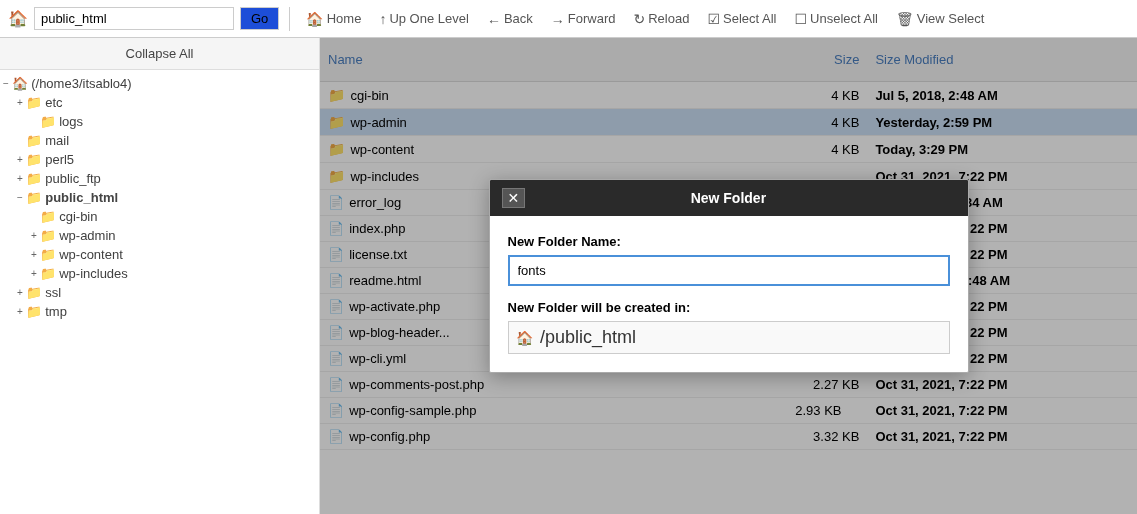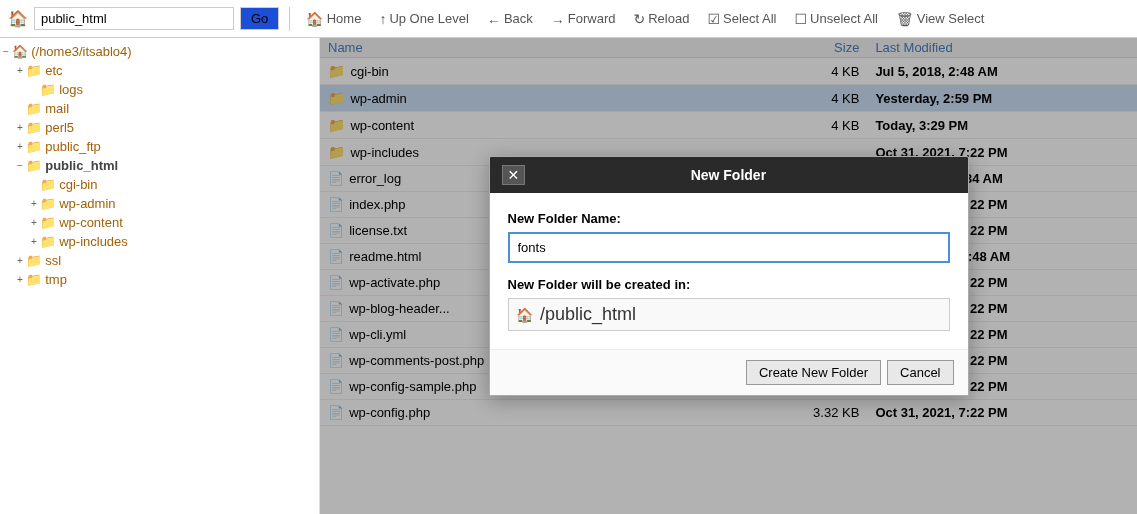--- a/index.html
+++ b/index.html
@@ -34,28 +34,28 @@
     }
     .collapse-all-btn {
       background: #f5f5f5; border: none; border-bottom: 1px solid #ddd;
       padding: 8px; text-align: center; cursor: pointer; width: 100%; font-size: 13px; color: #444;
     }
     .tree { padding: 4px 0; }
     .tree-item { display: flex; align-items: center; padding: 2px 0; cursor: pointer; white-space: nowrap; }
     .tree-indent { display: inline-block; }
     .tree-toggle { display: inline-block; width: 12px; text-align: center; color: #666; font-size: 10px; }
     .tree-folder-icon { color: #e6a817; margin-right: 3px; font-size: 13px; }
-    .tree-label { color: #a16207; font-size: 13px; }
+    .tree-label { color: #404040; font-size: 13px; }
     .tree-label.bold { font-weight: bold; color: #444; }
 
     
     .file-list { flex: 1; overflow-y: auto; background: #fff; position: relative; }
     .file-table { width: 100%; border-collapse: collapse; }
     .file-table th {
-      background: #f5f5f5; border-bottom: 1px solid #ddd; padding: 2px 8px;
+      background: #f5f5f5; border-bottom: 1px solid #ddd; padding: 14px 8px;
       text-align: left; color: #4a7fc1; font-weight: normal; position: sticky; top: 0;
     }
     .file-table th.right { text-align: right; }
     .file-table td { padding: 5px 8px; border-bottom: 1px solid #eee; vertical-align: middle; }
     .file-table tr.selected td { background: #cce0f5; }
     .col-name { width: 55%; }
     .col-size { width: 12%; text-align: right; }
     .col-modified { width: 33%; font-weight: bold; }
     .row-icon { display: inline-flex; align-items: center; gap: 5px; }
     .folder-icon { color: #e6a817; font-size: 14px; }
@@ -138,20 +138,21 @@
     </button>
   <button class="toolbar-btn">
       <span class="icon">🗑</span> 
       <span>View Select</span>
     </button>
 </div>
 
 <div class="main-area">
 
   <div class="sidebar">
+    <button class="collapse-all-btn">Collapse All</button>
     <div class="tree" id="tree-container">
         <div class="tree-item">
     <span class="tree-indent" style="width:0px;display:inline-block"></span>
     <span class="tree-toggle">−</span>
     <span class="tree-folder-icon">🏠</span>
     <span class="tree-label ">(/home3/itsablo4)</span>
   </div>
         <div class="tree-item">
     <span class="tree-indent" style="width:14px;display:inline-block"></span>
     <span class="tree-toggle">+</span>
@@ -226,21 +227,21 @@
   </div>
       </div>
   </div>
 
   <div class="file-list">
     <table class="file-table">
       <thead>
         <tr>
           <th class="col-name">Name</th>
           <th class="col-size right">Size</th>
-          <th class="col-modified">Last Modified</th>
+          <th class="col-modified">Size Modified</th>
         </tr>
       </thead>
       <tbody id="file-tbody">
           <tr>
     <td class="col-name"><span class="row-icon">
                 <span class="folder-icon">📁</span>
                 <span>cgi-bin</span>
               </span></td>
     <td class="col-size" style="text-align:right">4 KB</td>
     <td class="col-modified">Jul 5, 2018, 2:48 AM</td>
@@ -361,21 +362,17 @@
         </div>
         <div class="modal-body">
           <div class="modal-label">New Folder Name:</div>
           <input class="modal-input" type="text" value="fonts" style="">
           <div class="modal-label">New Folder will be created in:</div>
           <div class="modal-path-row">
             <span class="modal-path-home">🏠</span>
             <span class="modal-path-text">/public_html</span>
           </div>
         </div>
-        <div class="modal-footer">
-          <button class="btn-create">Create New Folder</button>
-          <button class="btn-cancel">Cancel</button>
-        </div>
       </div>
     </div>
   </div>
 
 </div>
 
 </body></html>

